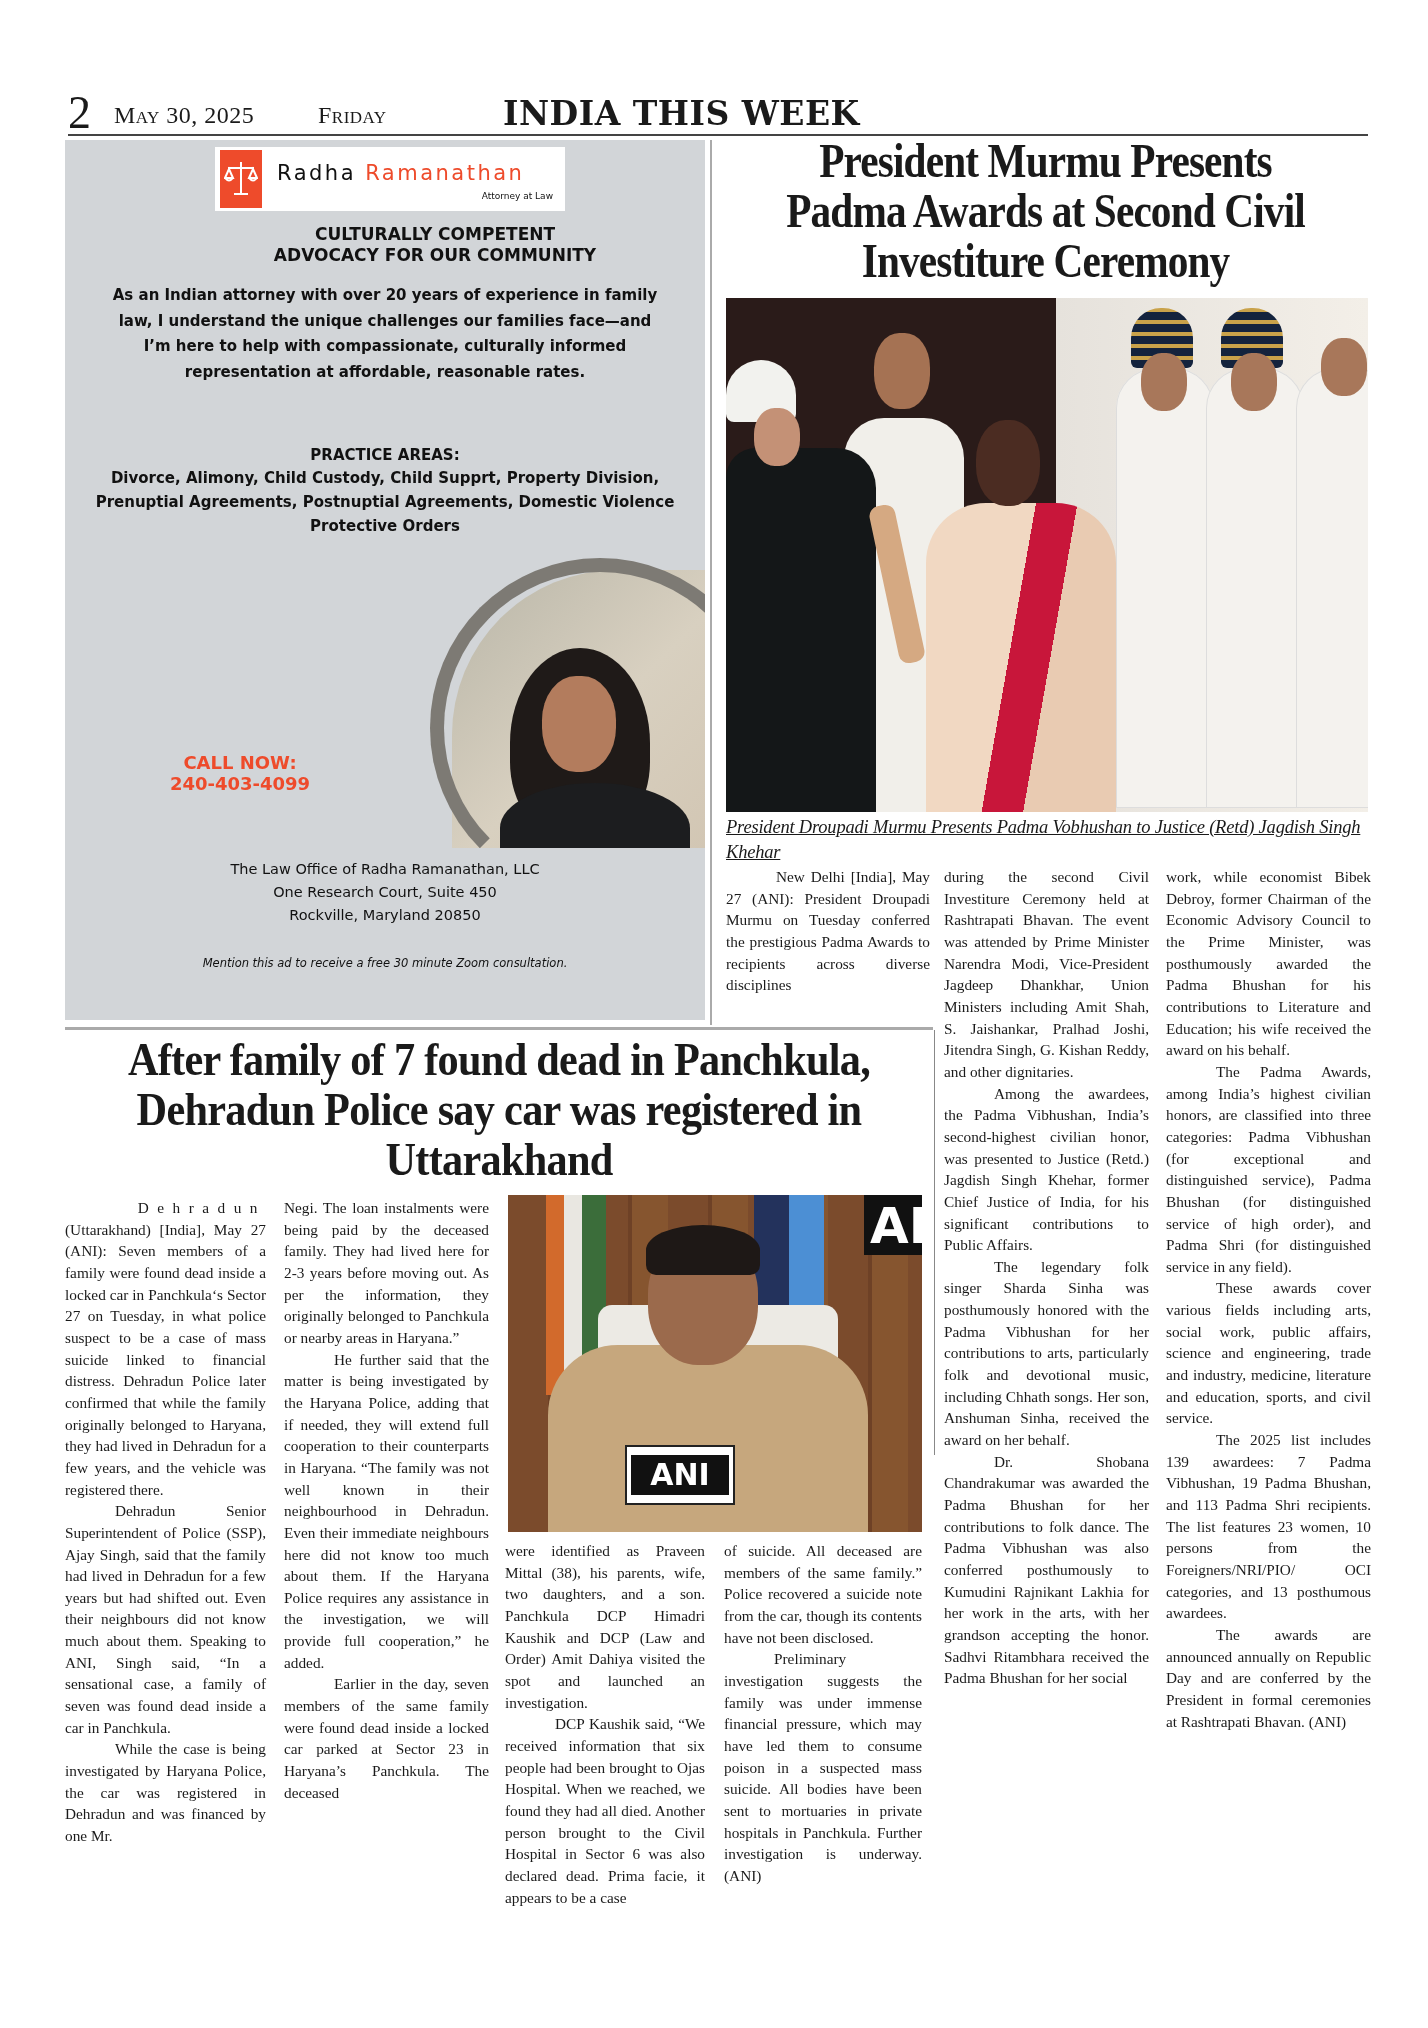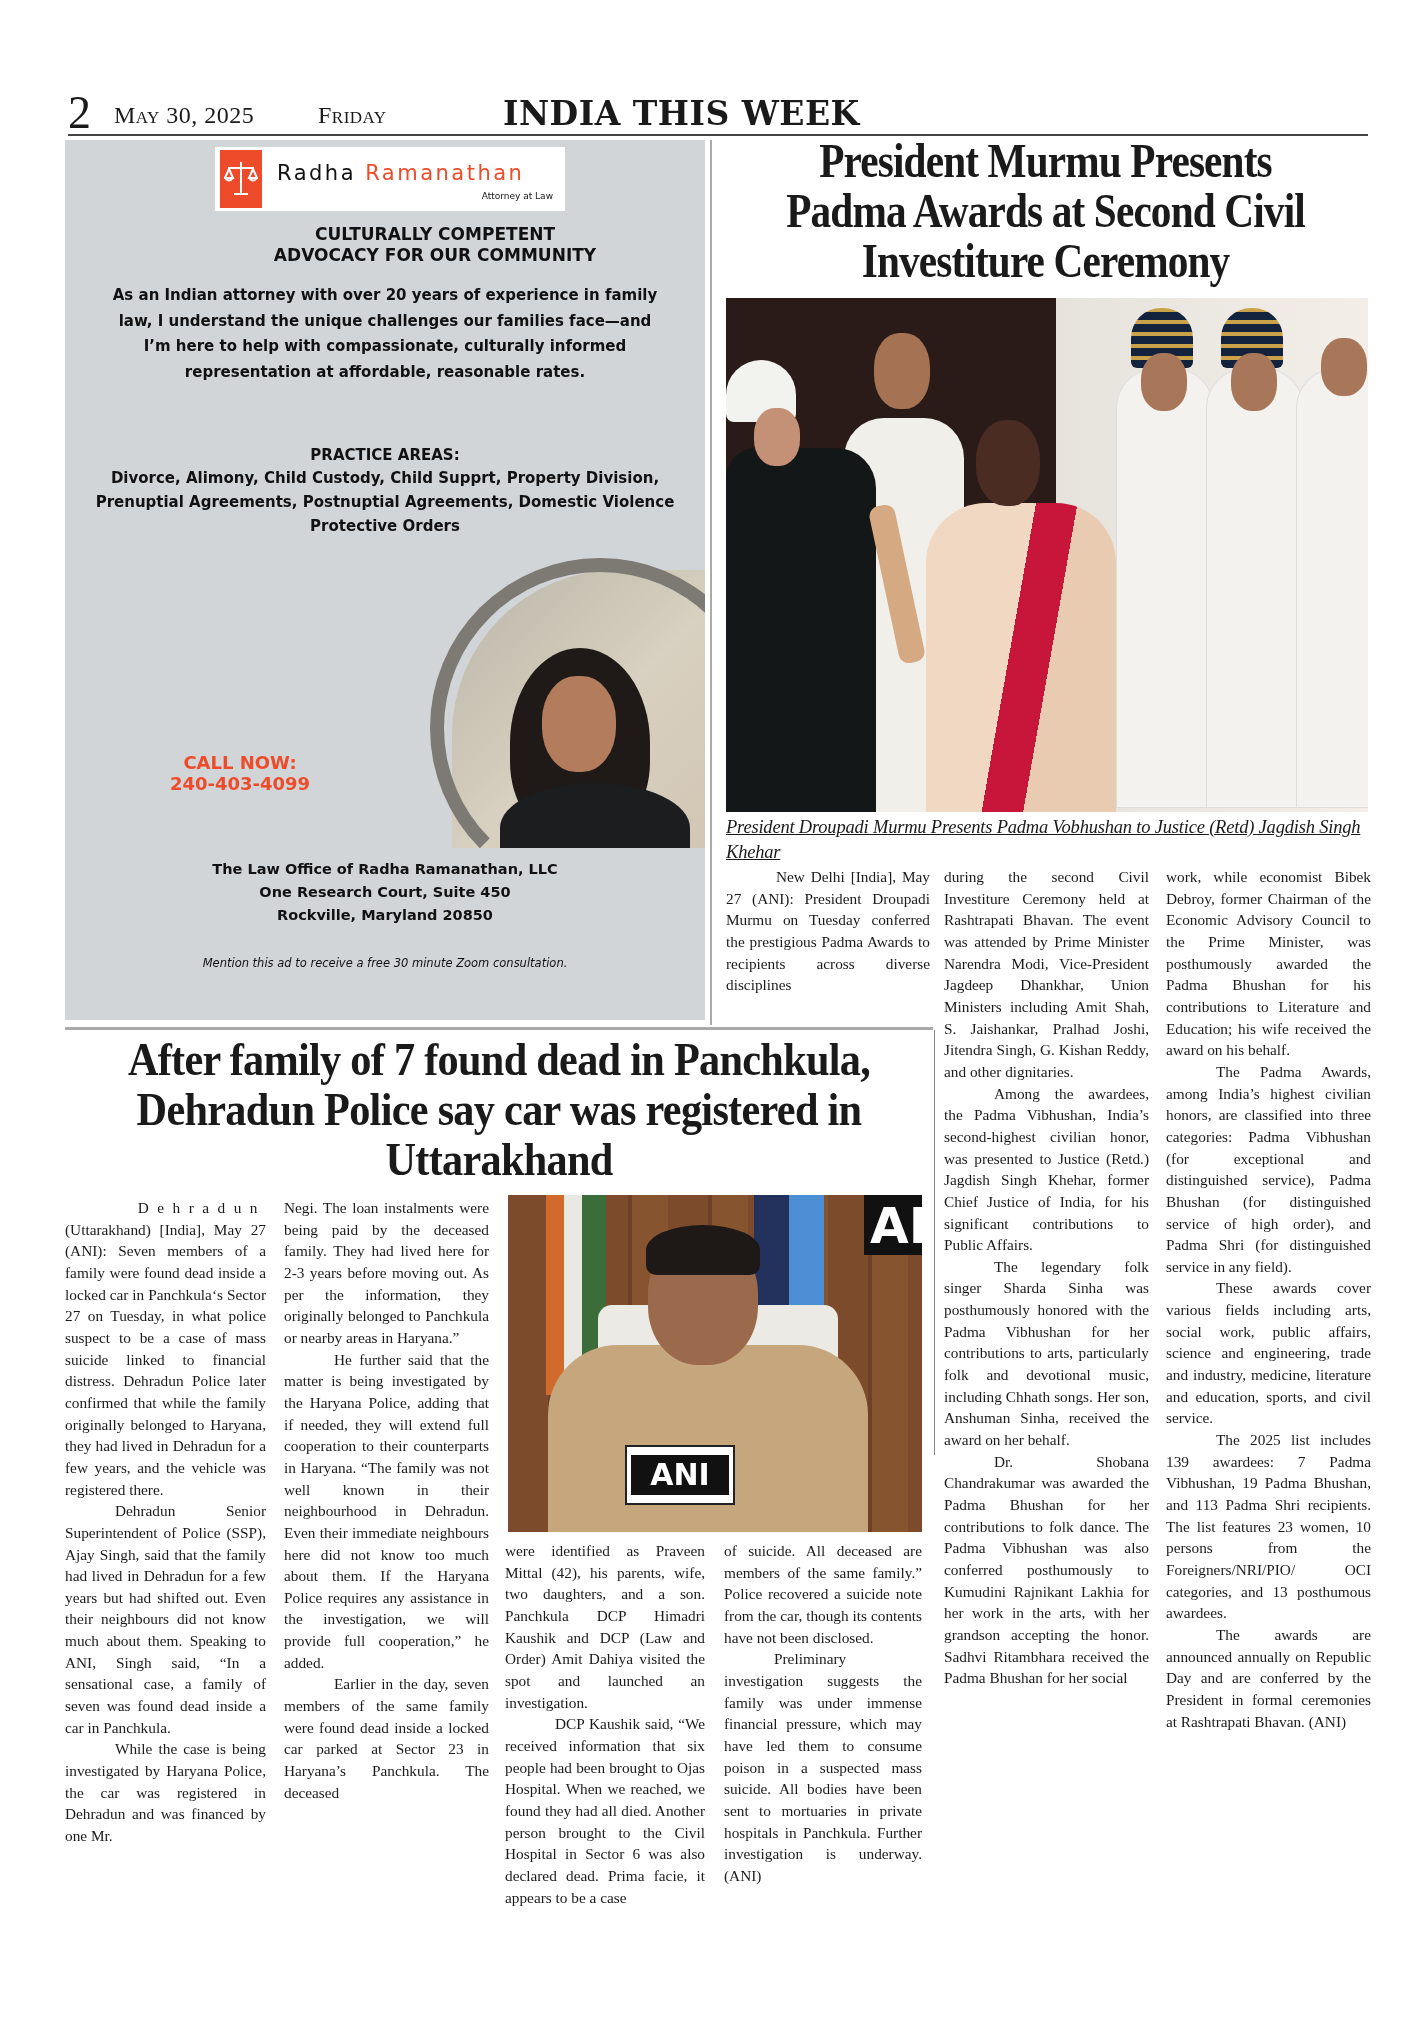--- a/index.html
+++ b/index.html
@@ -26,21 +26,21 @@
   .ad-practice-title { position: absolute; left: 0; top: 306px; width: 640px; font-size: 15px; font-weight: bold; }
   .ad-practice { position: absolute; left: 20px; top: 326px; width: 600px; font-size: 15px; font-weight: bold; line-height: 24px; }
   .ad-location { position: absolute; left: 30px; top: 447px; width: 275px; font-size: 13.5px; font-weight: bold; line-height: 22px; }
   .ad-call { position: absolute; left: 60px; top: 612px; width: 230px; font-size: 18px; font-weight: bold; color: #ee4b2b; line-height: 21px; }
   .ad-photo { position: absolute; left: 365px; top: 418px; width: 275px; height: 290px; overflow: hidden; }
   .ad-photo .arc { position: absolute; left: 0; top: 0; width: 340px; height: 340px; border-radius: 50%; border: 14px solid #7d7a74; border-right-color: transparent; border-bottom-color: transparent; transform: rotate(0deg); }
   .ad-photo .bg { position: absolute; left: 22px; top: 12px; width: 330px; height: 330px; border-radius: 50% 0 0 0; background: linear-gradient(135deg, #b9b6a8 0%, #d8d0c0 45%, #cfc1ad 100%); }
   .ad-photo .hair { position: absolute; left: 80px; top: 90px; width: 140px; height: 190px; border-radius: 50% 50% 40% 40%; background: #1f1a18; }
   .ad-photo .face { position: absolute; left: 112px; top: 118px; width: 74px; height: 96px; border-radius: 46%; background: #b37c5d; }
   .ad-photo .body { position: absolute; left: 70px; top: 225px; width: 190px; height: 90px; border-radius: 50% 50% 0 0; background: #1c1d1f; }
-  .ad-office { position: absolute; left: 0; top: 718px; width: 640px; font-size: 14.5px; font-weight: bold; line-height: 23px; }
+  .ad-office { position: absolute; left: 0; top: 718px; width: 640px; font-size: 14.5px; font-weight: normal; line-height: 23px; }
   .ad-note { position: absolute; left: 0; top: 816px; width: 640px; font-size: 11.5px; font-style: italic; }
 
   .vrule { position: absolute; left: 710px; top: 140px; width: 2px; height: 885px; background: #aaa; }
   .hrule-ad { position: absolute; left: 65px; top: 1027px; width: 868px; height: 3px; background: #aaa; }
 
   
   .padma-headline { position: absolute; left: 718px; top: 136px; width: 655px; text-align: center; font-size: 48px; font-weight: bold; line-height: 50px; letter-spacing: -1px; font-family: "Liberation Serif", serif; transform: scaleX(0.86); transform-origin: center top; }
   .padma-photo { position: absolute; left: 726px; top: 298px; width: 642px; height: 514px; background: #2a1b19; overflow: hidden; }
   .padma-photo .wall { position: absolute; left: 330px; top: 0; width: 312px; height: 514px; background: linear-gradient(90deg, #e6e2dc, #f3efe8); }
   .padma-photo .guard { position: absolute; width: 98px; height: 440px; top: 70px; background: #f4f2ee; border-radius: 40px 40px 0 0; box-shadow: inset 0 0 0 1px #ddd; }
@@ -209,20 +209,20 @@
     <p class="noindent">(Uttarakhand) [India], May 27 (ANI): Seven members of a family were found dead inside a locked car in Panchkula‘s Sector 27 on Tuesday, in what police suspect to be a case of mass suicide linked to financial distress. Dehradun Police later confirmed that while the family originally belonged to Haryana, they had lived in Dehradun for a few years, and the vehicle was registered there.</p>
     <p>Dehradun Senior Superintendent of Police (SSP), Ajay Singh, said that the family had lived in Dehradun for a few years but had shifted out. Even their neighbours did not know much about them. Speaking to ANI, Singh said, “In a sensational case, a family of seven was found dead inside a car in Panchkula.</p>
     <p>While the case is being investigated by Haryana Police, the car was registered in Dehradun and was financed by one Mr.</p>
   </div>
   <div class="col col-d2">
     <p class="noindent">Negi. The loan instalments were being paid by the deceased family. They had lived here for 2-3 years before moving out. As per the information, they originally belonged to Panchkula or nearby areas in Haryana.”</p>
     <p>He further said that the matter is being investigated by the Haryana Police, adding that if needed, they will extend full cooperation to their counterparts in Haryana. “The family was not well known in their neighbourhood in Dehradun. Even their immediate neighbours here did not know too much about them. If the Haryana Police requires any assistance in the investigation, we will provide full cooperation,” he added.</p>
     <p>Earlier in the day, seven members of the same family were found dead inside a locked car parked at Sector 23 in Haryana’s Panchkula. The deceased</p>
   </div>
   <div class="col col-d3">
-    <p class="noindent">were identified as Praveen Mittal (42), his parents, wife, two daughters, and a son. Panchkula DCP Himadri Kaushik and DCP (Law and Order) Amit Dahiya visited the spot and launched an investigation.</p>
+    <p class="noindent">were identified as Praveen Mittal (38), his parents, wife, two daughters, and a son. Panchkula DCP Himadri Kaushik and DCP (Law and Order) Amit Dahiya visited the spot and launched an investigation.</p>
     <p>DCP Kaushik said, “We received information that six people had been brought to Ojas Hospital. When we reached, we found they had all died. Another person brought to the Civil Hospital in Sector 6 was also declared dead. Prima facie, it appears to be a case</p>
   </div>
   <div class="col col-d4">
     <p class="noindent">of suicide. All deceased are members of the same family.” Police recovered a suicide note from the car, though its contents have not been disclosed.</p>
     <p>Preliminary investigation suggests the family was under immense financial pressure, which may have led them to consume poison in a suspected mass suicide. All bodies have been sent to mortuaries in private hospitals in Panchkula. Further investigation is underway. (ANI)</p>
   </div>
 </article>
 
 </body></html>

